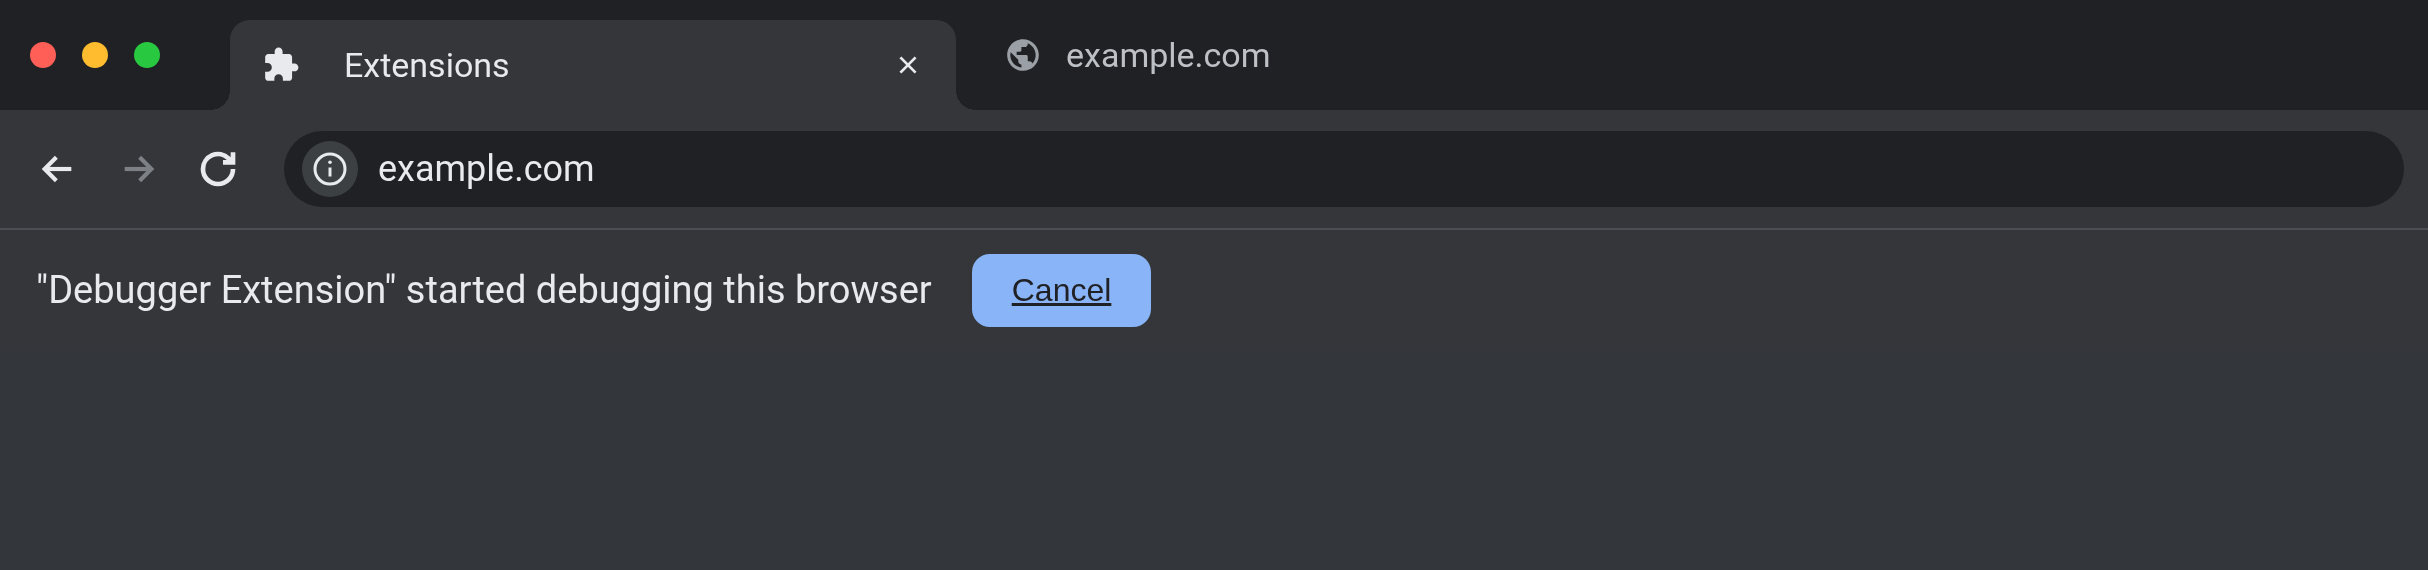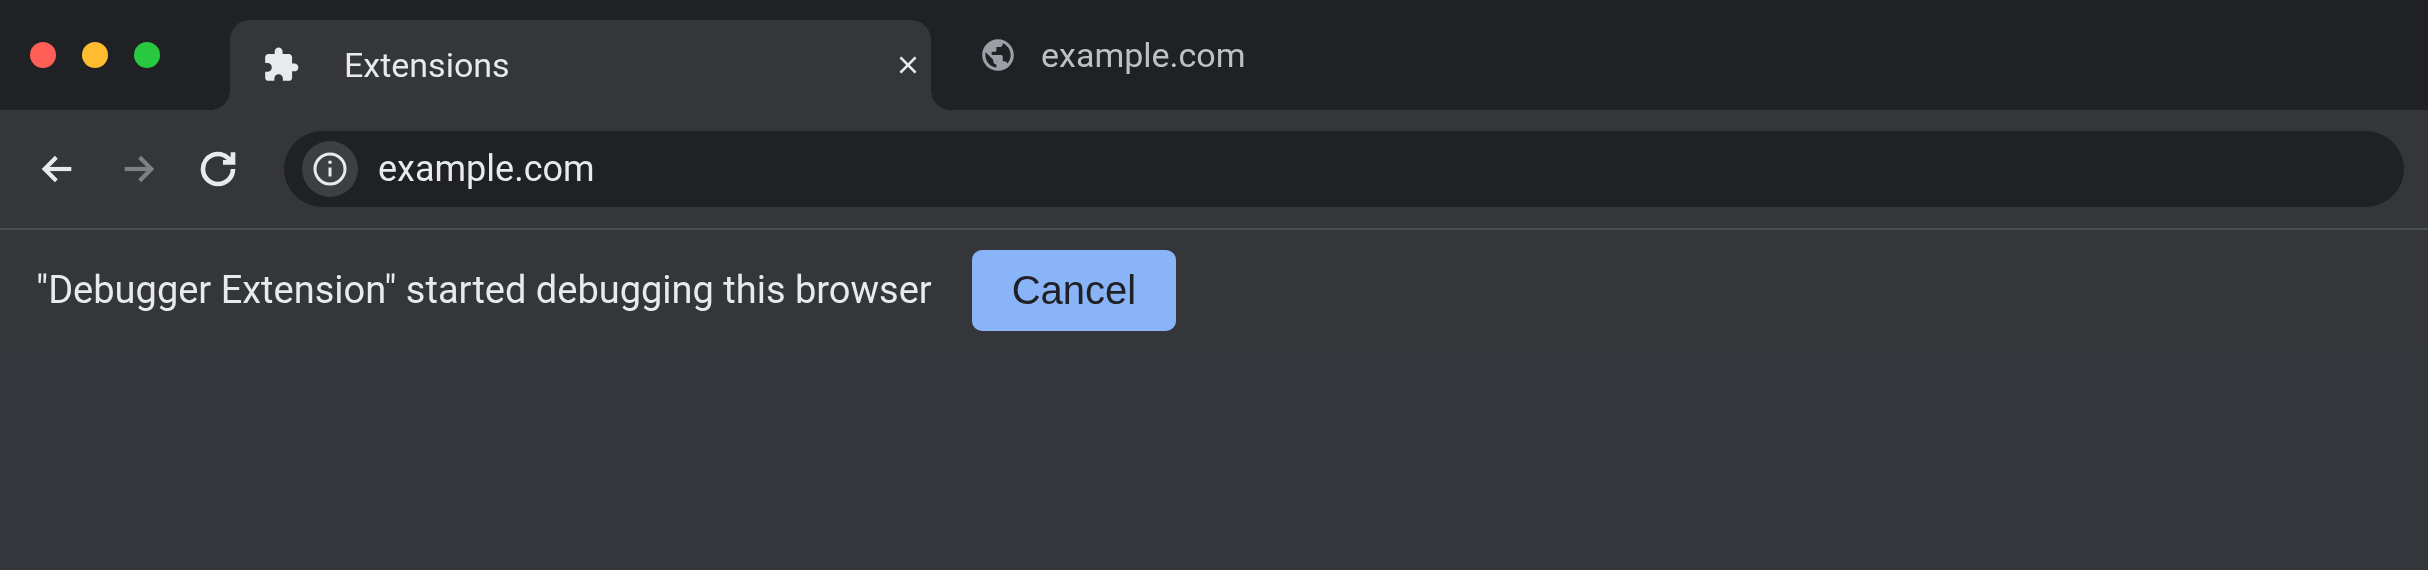--- a/index.html
+++ b/index.html
@@ -47,21 +47,21 @@
       font-size: 34px;
       gap: 24px;
       position: relative;
     }
     .tab-active {
       background: #35363a;
       border-top-left-radius: 20px;
       border-top-right-radius: 20px;
       align-self: flex-end;
       height: 90px;
-      padding-right: 3px;
+      padding-right: 28px;
       padding-left: 32px;
       margin-top: 20px;
       gap: 44px;
     }
     .tab-active::before {
       content: '';
       position: absolute;
       bottom: 0;
       left: -20px;
       width: 20px;
@@ -178,26 +178,27 @@
       gap: 40px;
     }
     .infobar-text {
       color: #e8eaed;
       font-size: 38px;
       font-weight: 400;
     }
     .infobar-btn {
       background: #8ab4f8;
       color: #202124;
-      font-size: 40px;
+      font-size: 32px;
       font-weight: 500;
       padding: 18px 40px;
       border: none;
-      border-radius: 10px;
+      border-radius: 18px;
       cursor: pointer;
+      text-decoration: underline;
     }
   </style>
 </head>
 <body>
 
 <div class="tab-strip">
   <div class="traffic-lights">
     <div class="traffic-light tl-close"></div>
     <div class="traffic-light tl-min"></div>
     <div class="traffic-light tl-max"></div>

